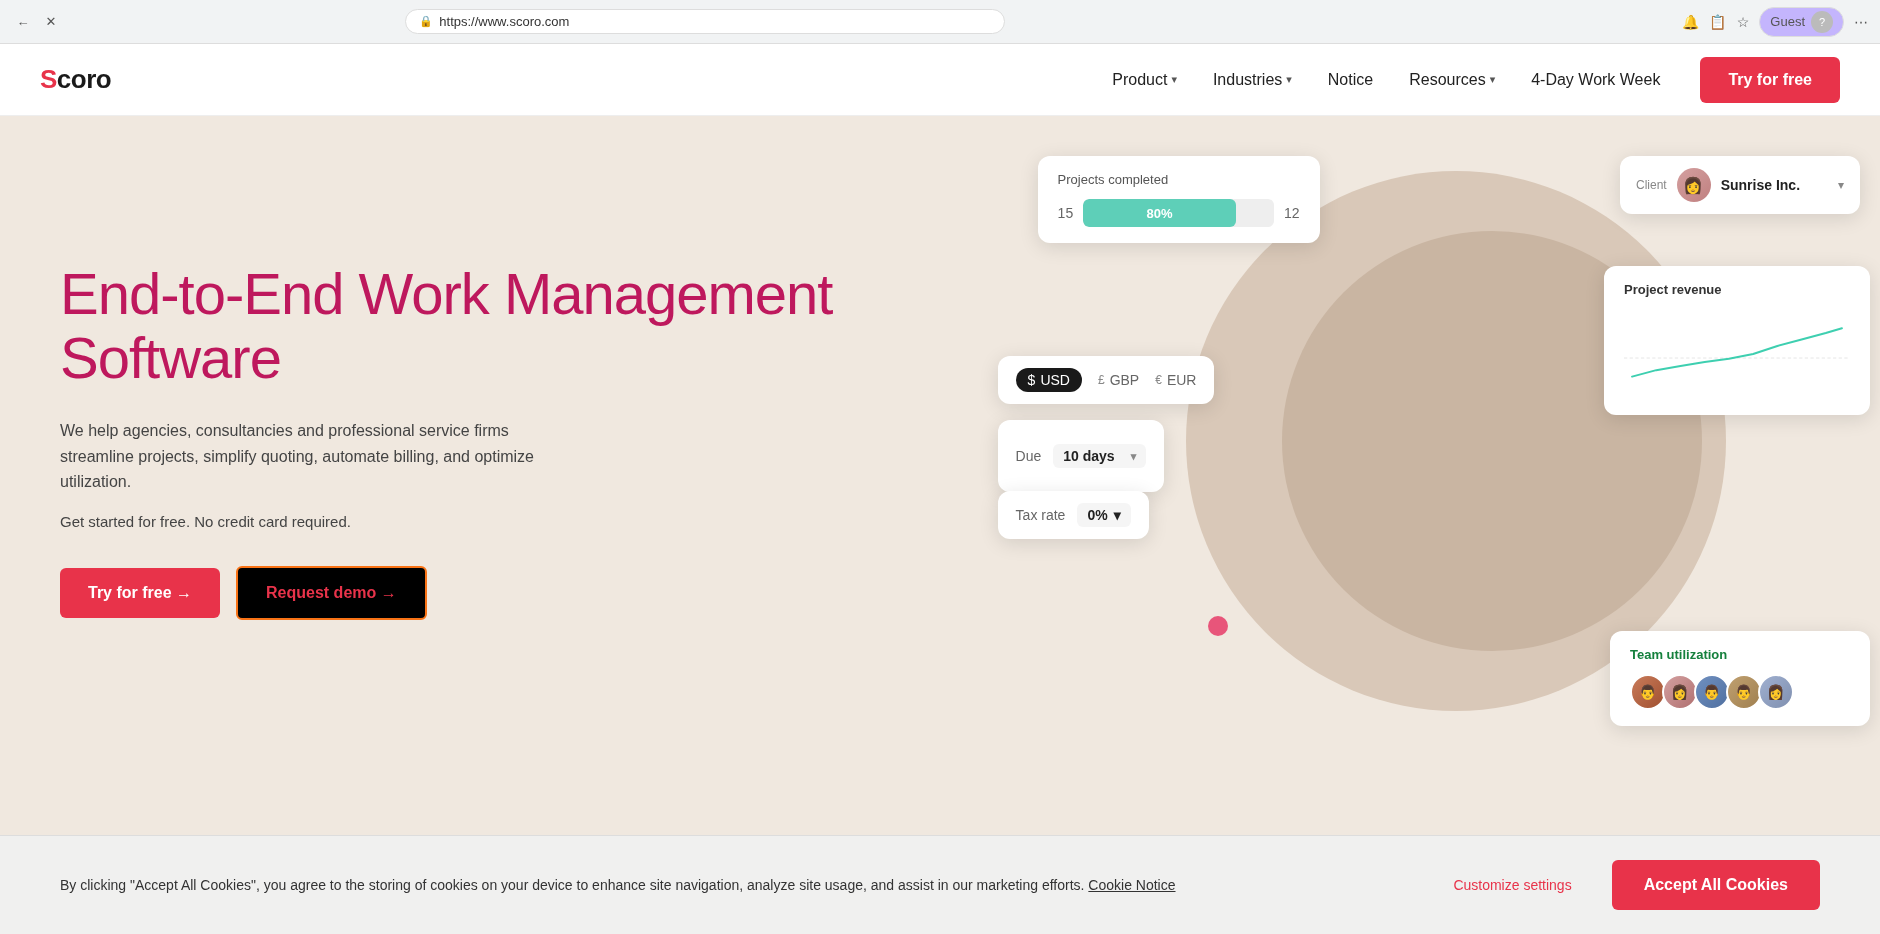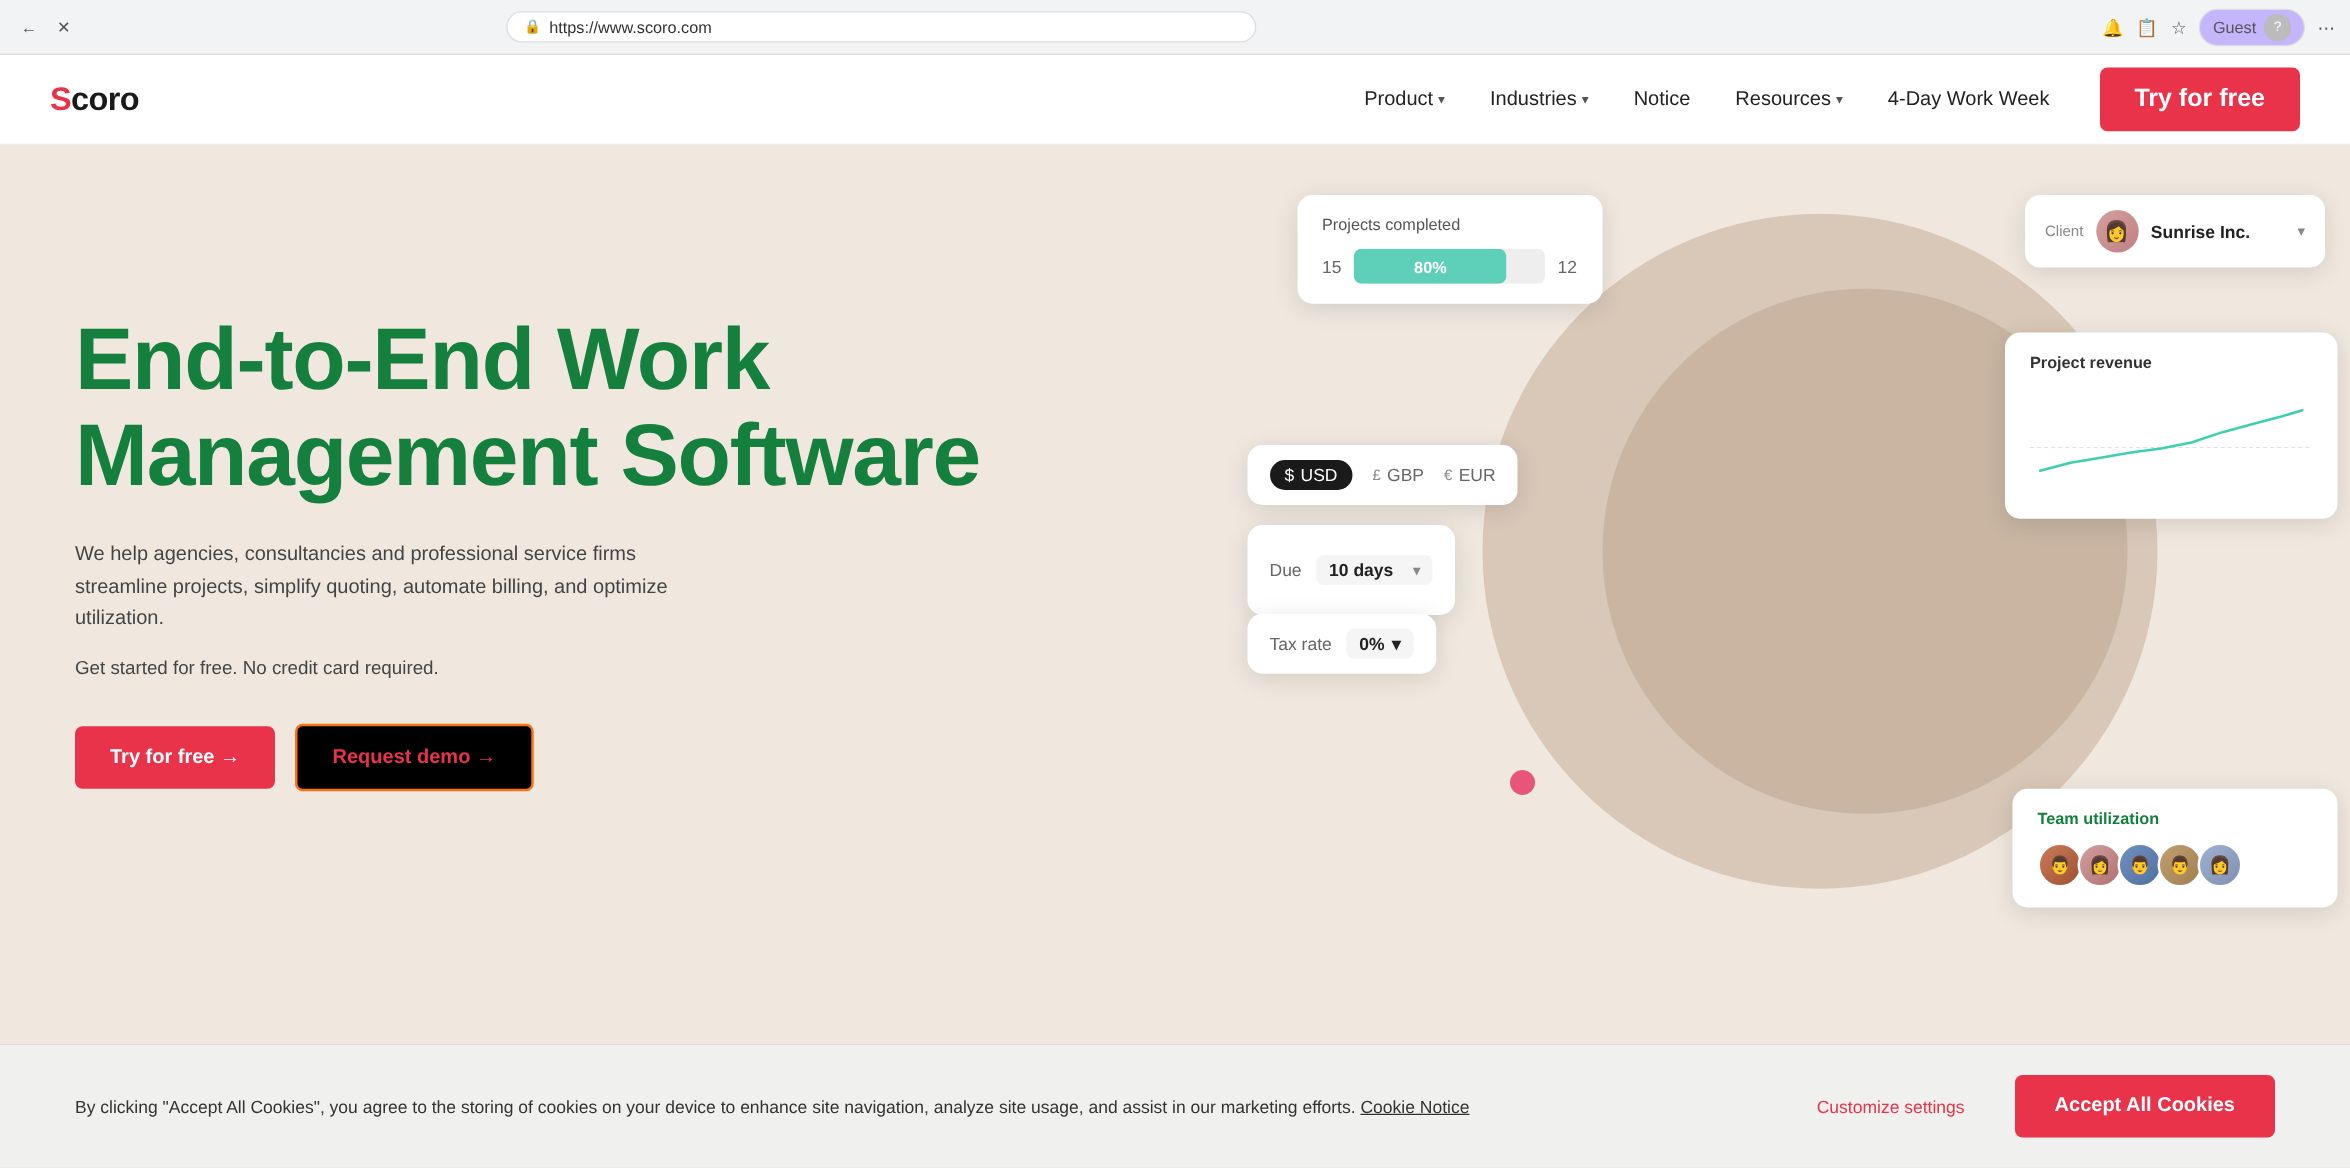--- a/index.html
+++ b/index.html
@@ -51,21 +51,21 @@
     .nav-links { display: flex; align-items: center; gap: 36px; }
     .nav-item { display: flex; align-items: center; gap: 4px; font-size: 16px; color: #222; cursor: pointer; font-weight: 500; text-decoration: none; }
     .chevron { font-size: 11px; color: #555; }
     .nav-cta {
       margin-left: 40px;
       background: #e8334a;
       color: white;
       border: none;
       border-radius: 6px;
       padding: 14px 28px;
-      font-size: 20px;
+      font-size: 16px;
       font-weight: 600;
       cursor: pointer;
     }
 
     
     .hero {
       background: #f0e8df;
       min-height: 650px;
       display: flex;
       align-items: stretch;
@@ -73,23 +73,23 @@
       overflow: hidden;
     }
     .hero-left {
       flex: 0 0 52%;
       padding: 80px 60px 80px 60px;
       display: flex;
       flex-direction: column;
       justify-content: center;
     }
     .hero-title {
-      font-size: 70px;
-      font-weight: 700;
-      color: #15803d;
+      font-size: 58px;
+      font-weight: 400;
+      color: #be185d;
       line-height: 1.1;
       margin-bottom: 28px;
       letter-spacing: -1px;
     }
     .hero-subtitle {
       font-size: 16px;
       color: #444;
       line-height: 1.6;
       max-width: 520px;
       margin-bottom: 18px;
@@ -170,21 +170,21 @@
       background: white;
       border-radius: 12px;
       box-shadow: 0 4px 20px rgba(0,0,0,0.12);
       padding: 16px 20px;
     }
 
     
     .card-projects {
       top: 40px;
       left: 60px;
-      width: 244px;
+      width: 282px;
     }
     .card-projects-title { font-size: 13px; color: #555; margin-bottom: 12px; font-weight: 500; }
     .progress-row { display: flex; align-items: center; gap: 10px; }
     .prog-num { font-size: 14px; color: #666; }
     .progress-bar-outer { flex: 1; height: 28px; background: #eee; border-radius: 6px; overflow: hidden; position: relative; }
     .progress-bar-inner { height: 100%; background: #5ecfb8; border-radius: 6px; display: flex; align-items: center; justify-content: center; }
     .prog-pct { font-size: 13px; font-weight: 700; color: white; }
 
     
     .card-client {

